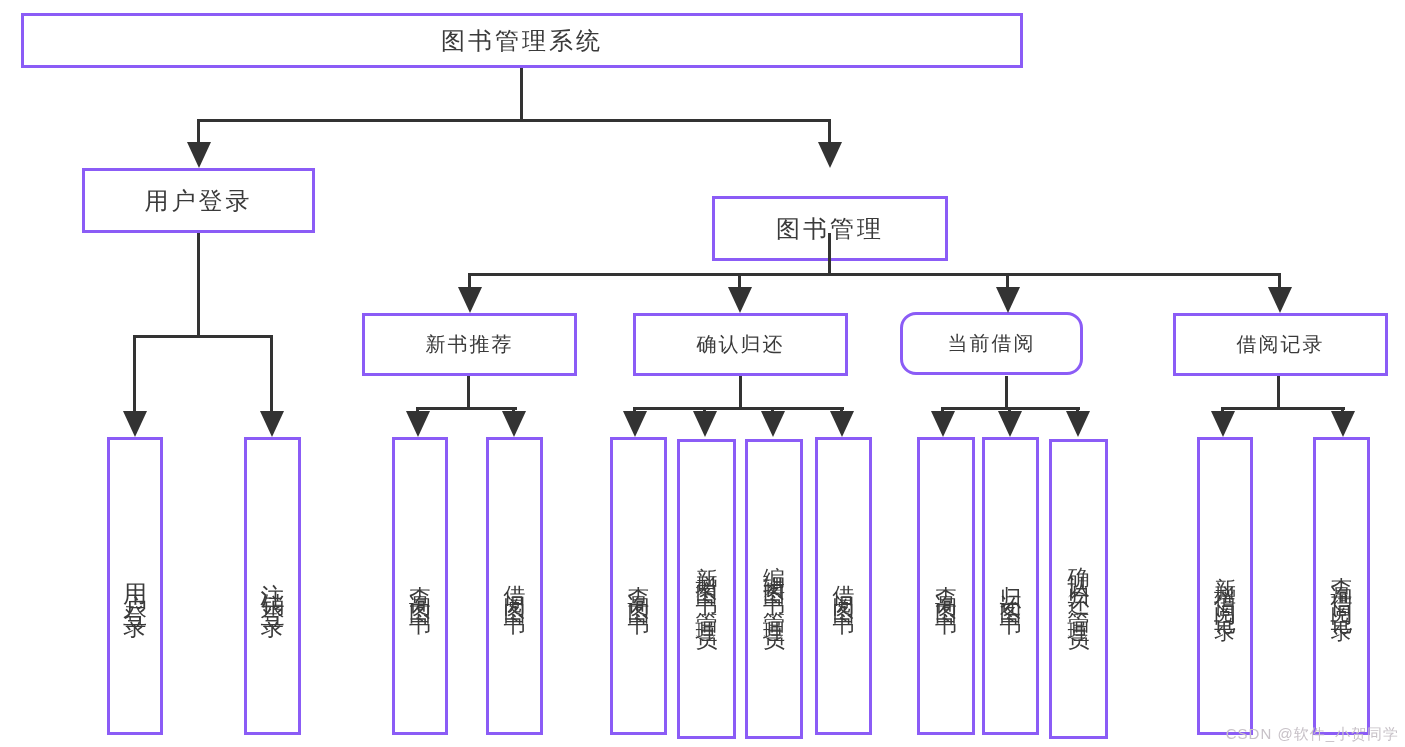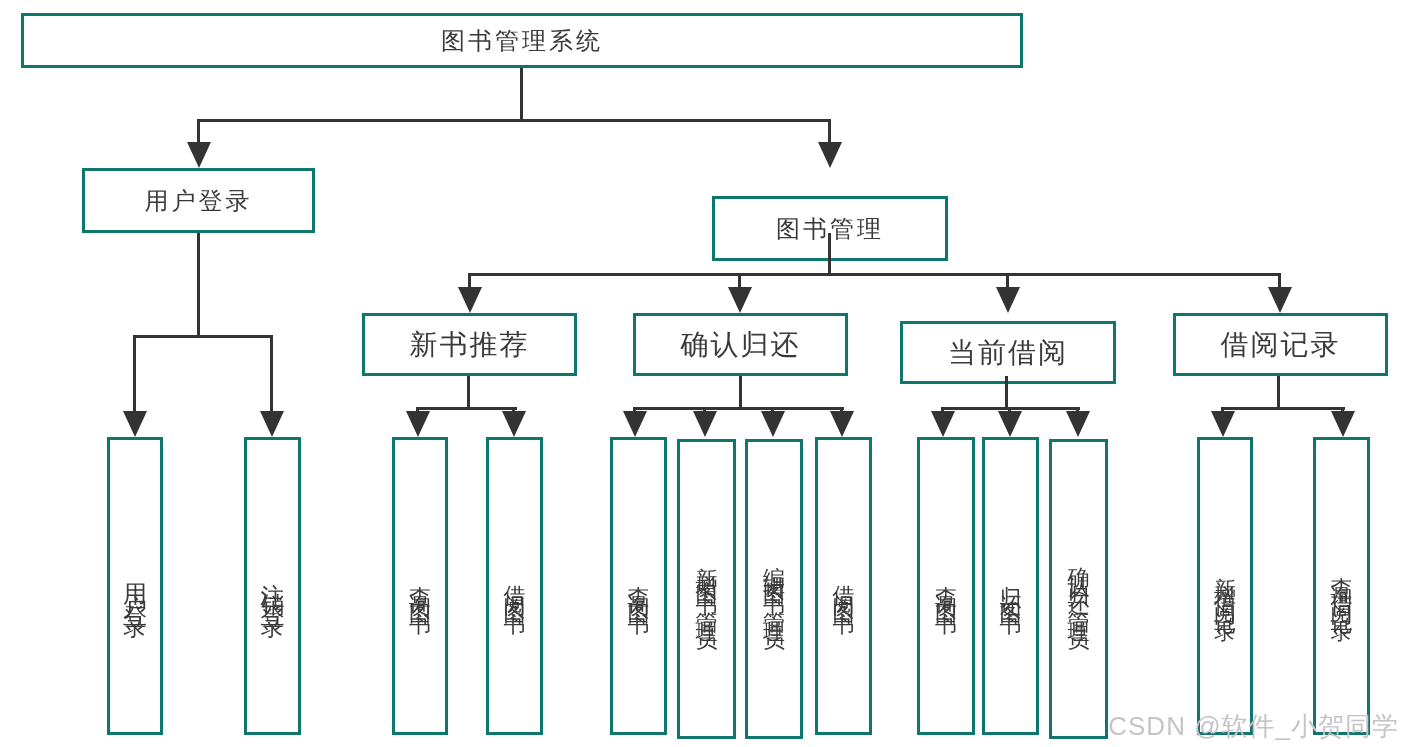--- a/index.html
+++ b/index.html
@@ -3,41 +3,41 @@
 <meta charset="utf-8">
 <style>
   * { margin:0; padding:0; box-sizing:border-box; }
   html,body { background:#ffffff; }
   body { font-family:"Liberation Sans", sans-serif; }
   .canvas {
     position:relative; width:1405px; height:747px;
     background:#ffffff; overflow:hidden; color:#333333;
   }
   .box {
-    position:absolute; border:3px solid #0f766e; background:#ffffff;
+    position:absolute; border:3px solid #8b5cf6; background:#ffffff;
     display:flex; align-items:center; justify-content:center;
   }
   .h-label { font-size:24px; letter-spacing:3px; color:#3a3a3a; white-space:nowrap; }
-  .h-label.mid { font-size:28px; letter-spacing:2px; }
+  .h-label.mid { font-size:20px; letter-spacing:2px; }
   .v-label {
     writing-mode:vertical-rl; text-orientation:mixed;
     font-size:22px; letter-spacing:9px; line-height:1; color:#3a3a3a;
   }
   .v-label.big { font-size:24px; letter-spacing:11px; }
   .hline, .vline { position:absolute; background:#333333; }
   .hline { height:3px; }
   .vline { width:3px; }
   .arrow {
     position:absolute; width:0; height:0;
     border-left:12px solid transparent; border-right:12px solid transparent;
     border-top:26px solid #333333;
   }
   .watermark {
     position:absolute; right:6px; bottom:3px;
-    font-size:26px; letter-spacing:1px; color:#c8c2c8; white-space:nowrap;
+    font-size:15px; letter-spacing:1px; color:#c8c2c8; white-space:nowrap;
     z-index:5;
   }
 </style>
 </head>
 <body>
 
 <div class="canvas">
 
   <div class="box" style="left:21px;top:13px;width:1002px;height:55px;">
     <span class="h-label">图书管理系统</span>
@@ -49,21 +49,21 @@
   <div class="box" style="left:712px;top:168px;width:236px;height:65px;margin-top:28px;">
     <span class="h-label">图书管理</span>
   </div>
 
   <div class="box" style="left:362px;top:313px;width:215px;height:63px;">
     <span class="h-label mid">新书推荐</span>
   </div>
   <div class="box" style="left:633px;top:313px;width:215px;height:63px;">
     <span class="h-label mid">确认归还</span>
   </div>
-  <div class="box" style="left:900px;top:321px;width:216px;height:63px;">
+  <div class="box" style="left:900px;top:312px;width:183px;height:63px;border-radius:16px;">
     <span class="h-label mid">当前借阅</span>
   </div>
   <div class="box" style="left:1173px;top:313px;width:215px;height:63px;">
     <span class="h-label mid">借阅记录</span>
   </div>
 
   <div class="box" style="left:107px;top:437px;width:56px;height:298px;">
     <span class="v-label big">用户登录</span>
   </div>
   <div class="box" style="left:244px;top:437px;width:57px;height:298px;">

